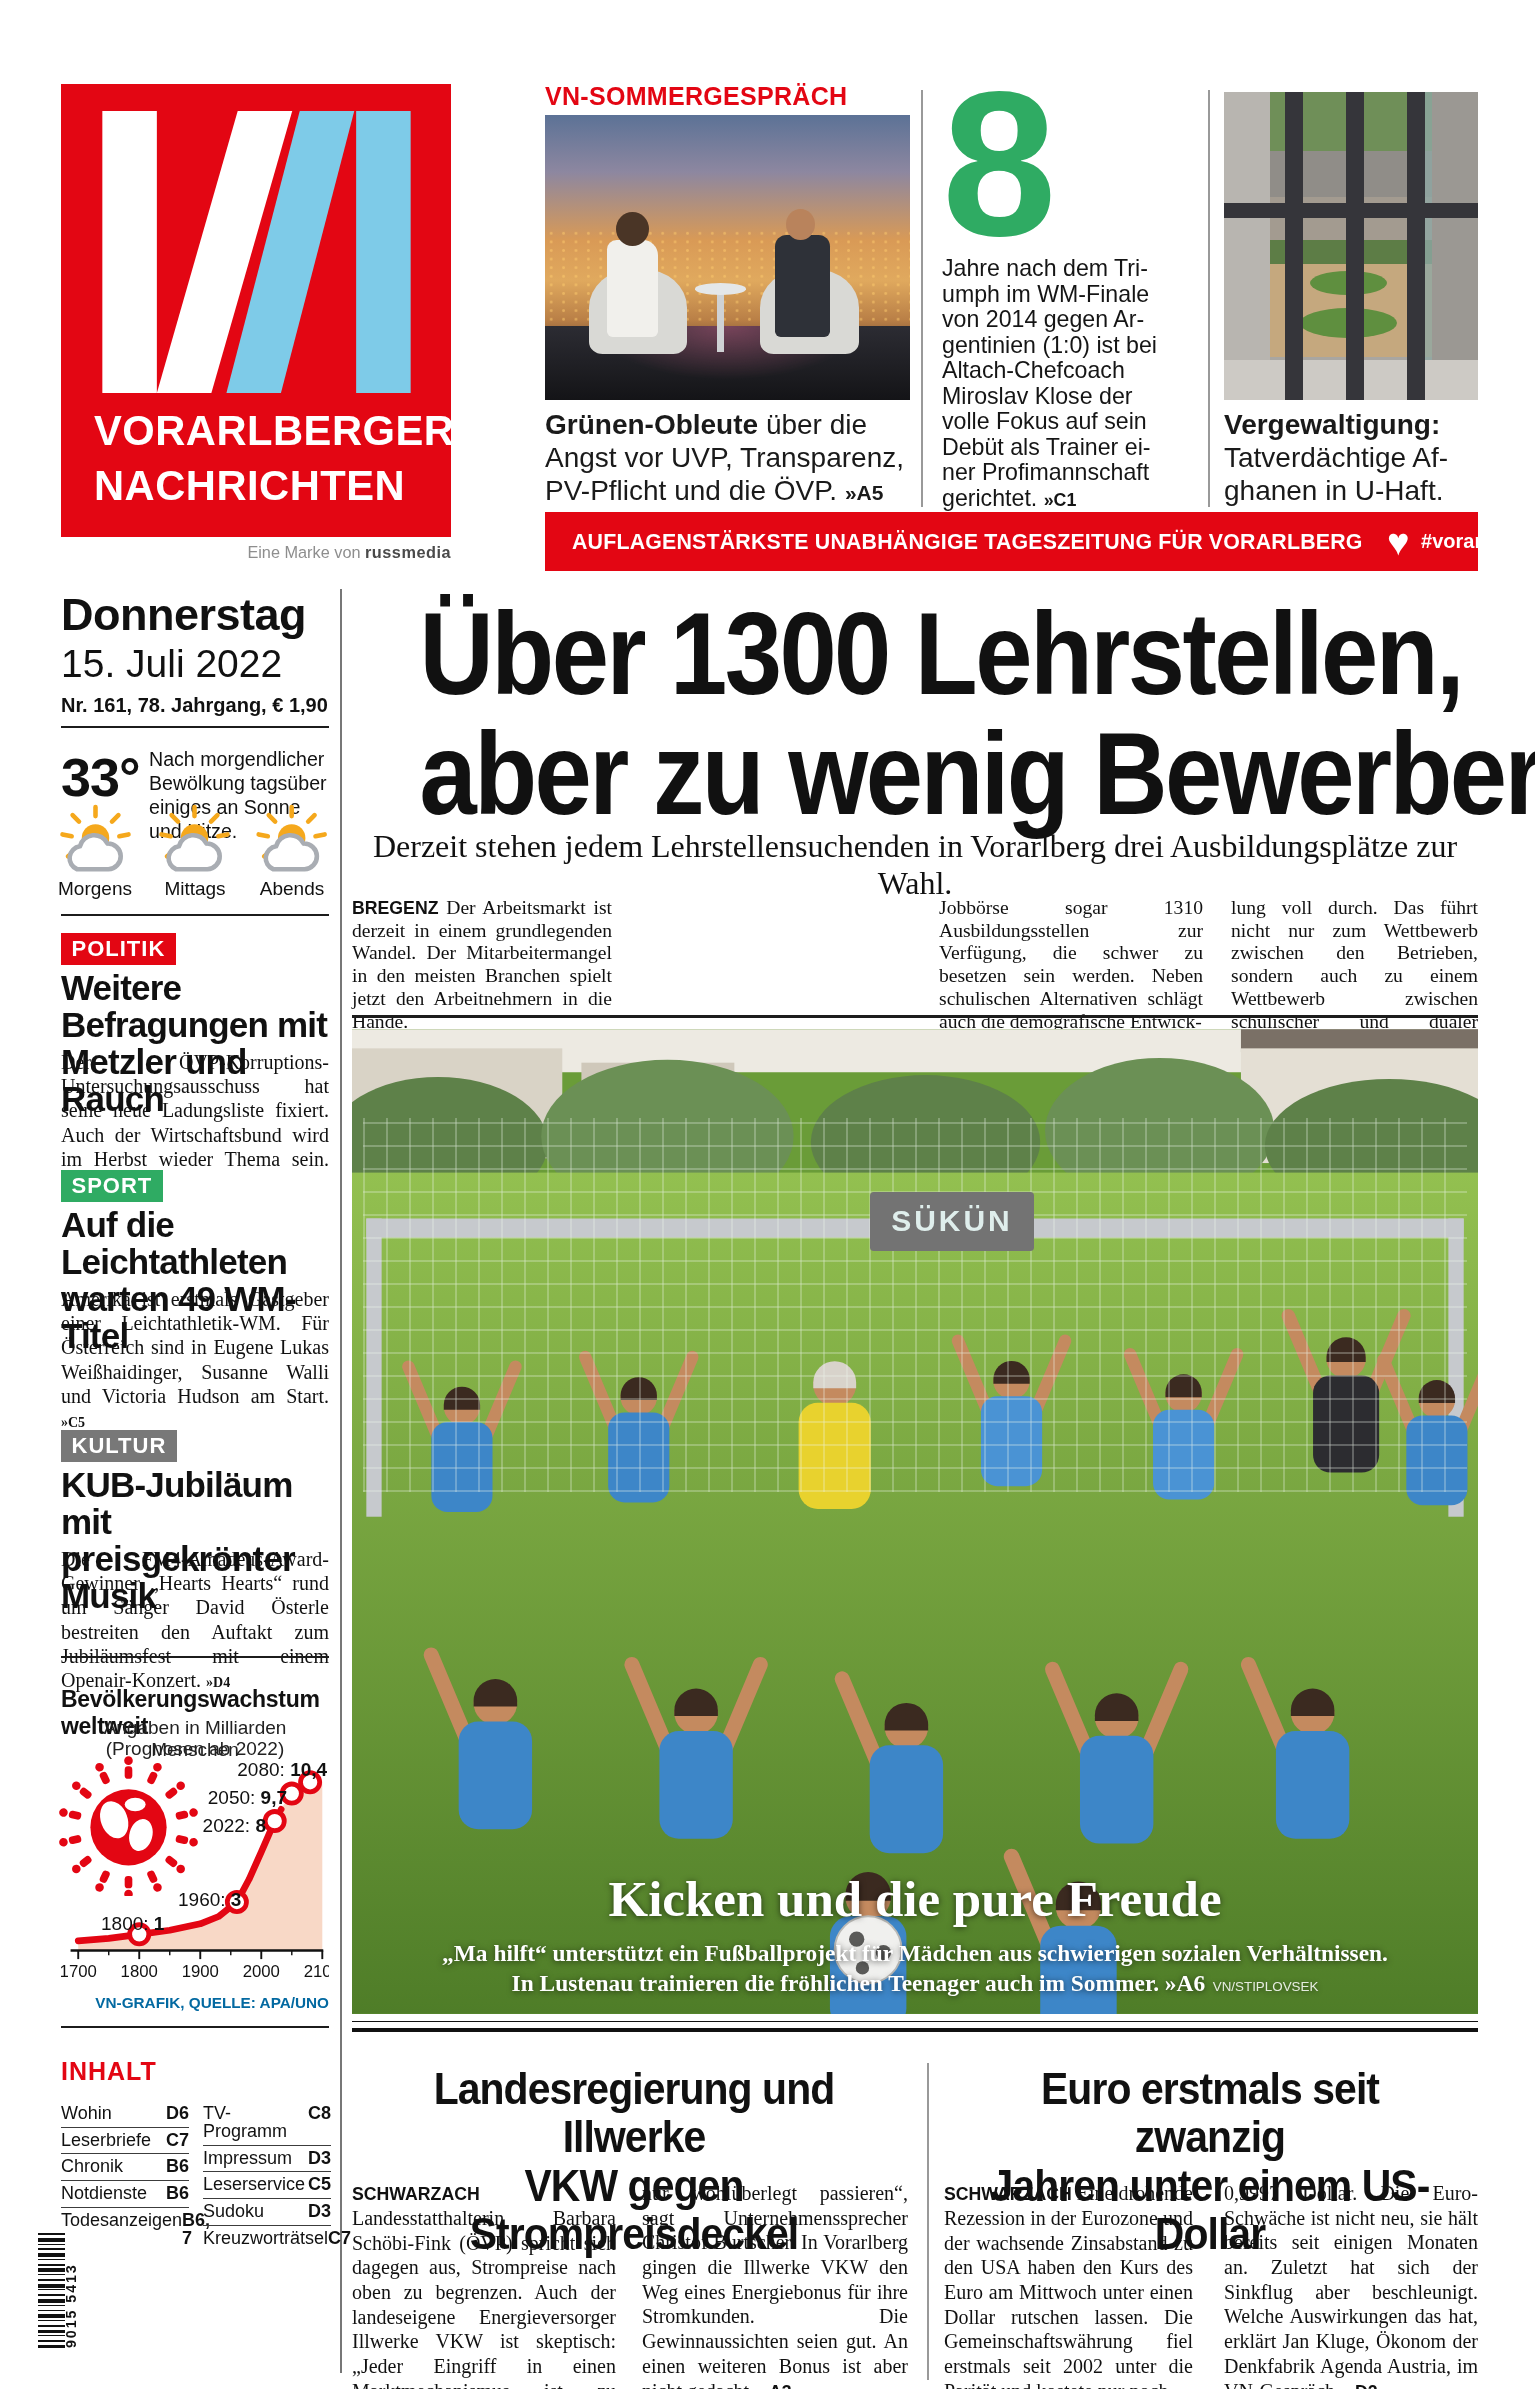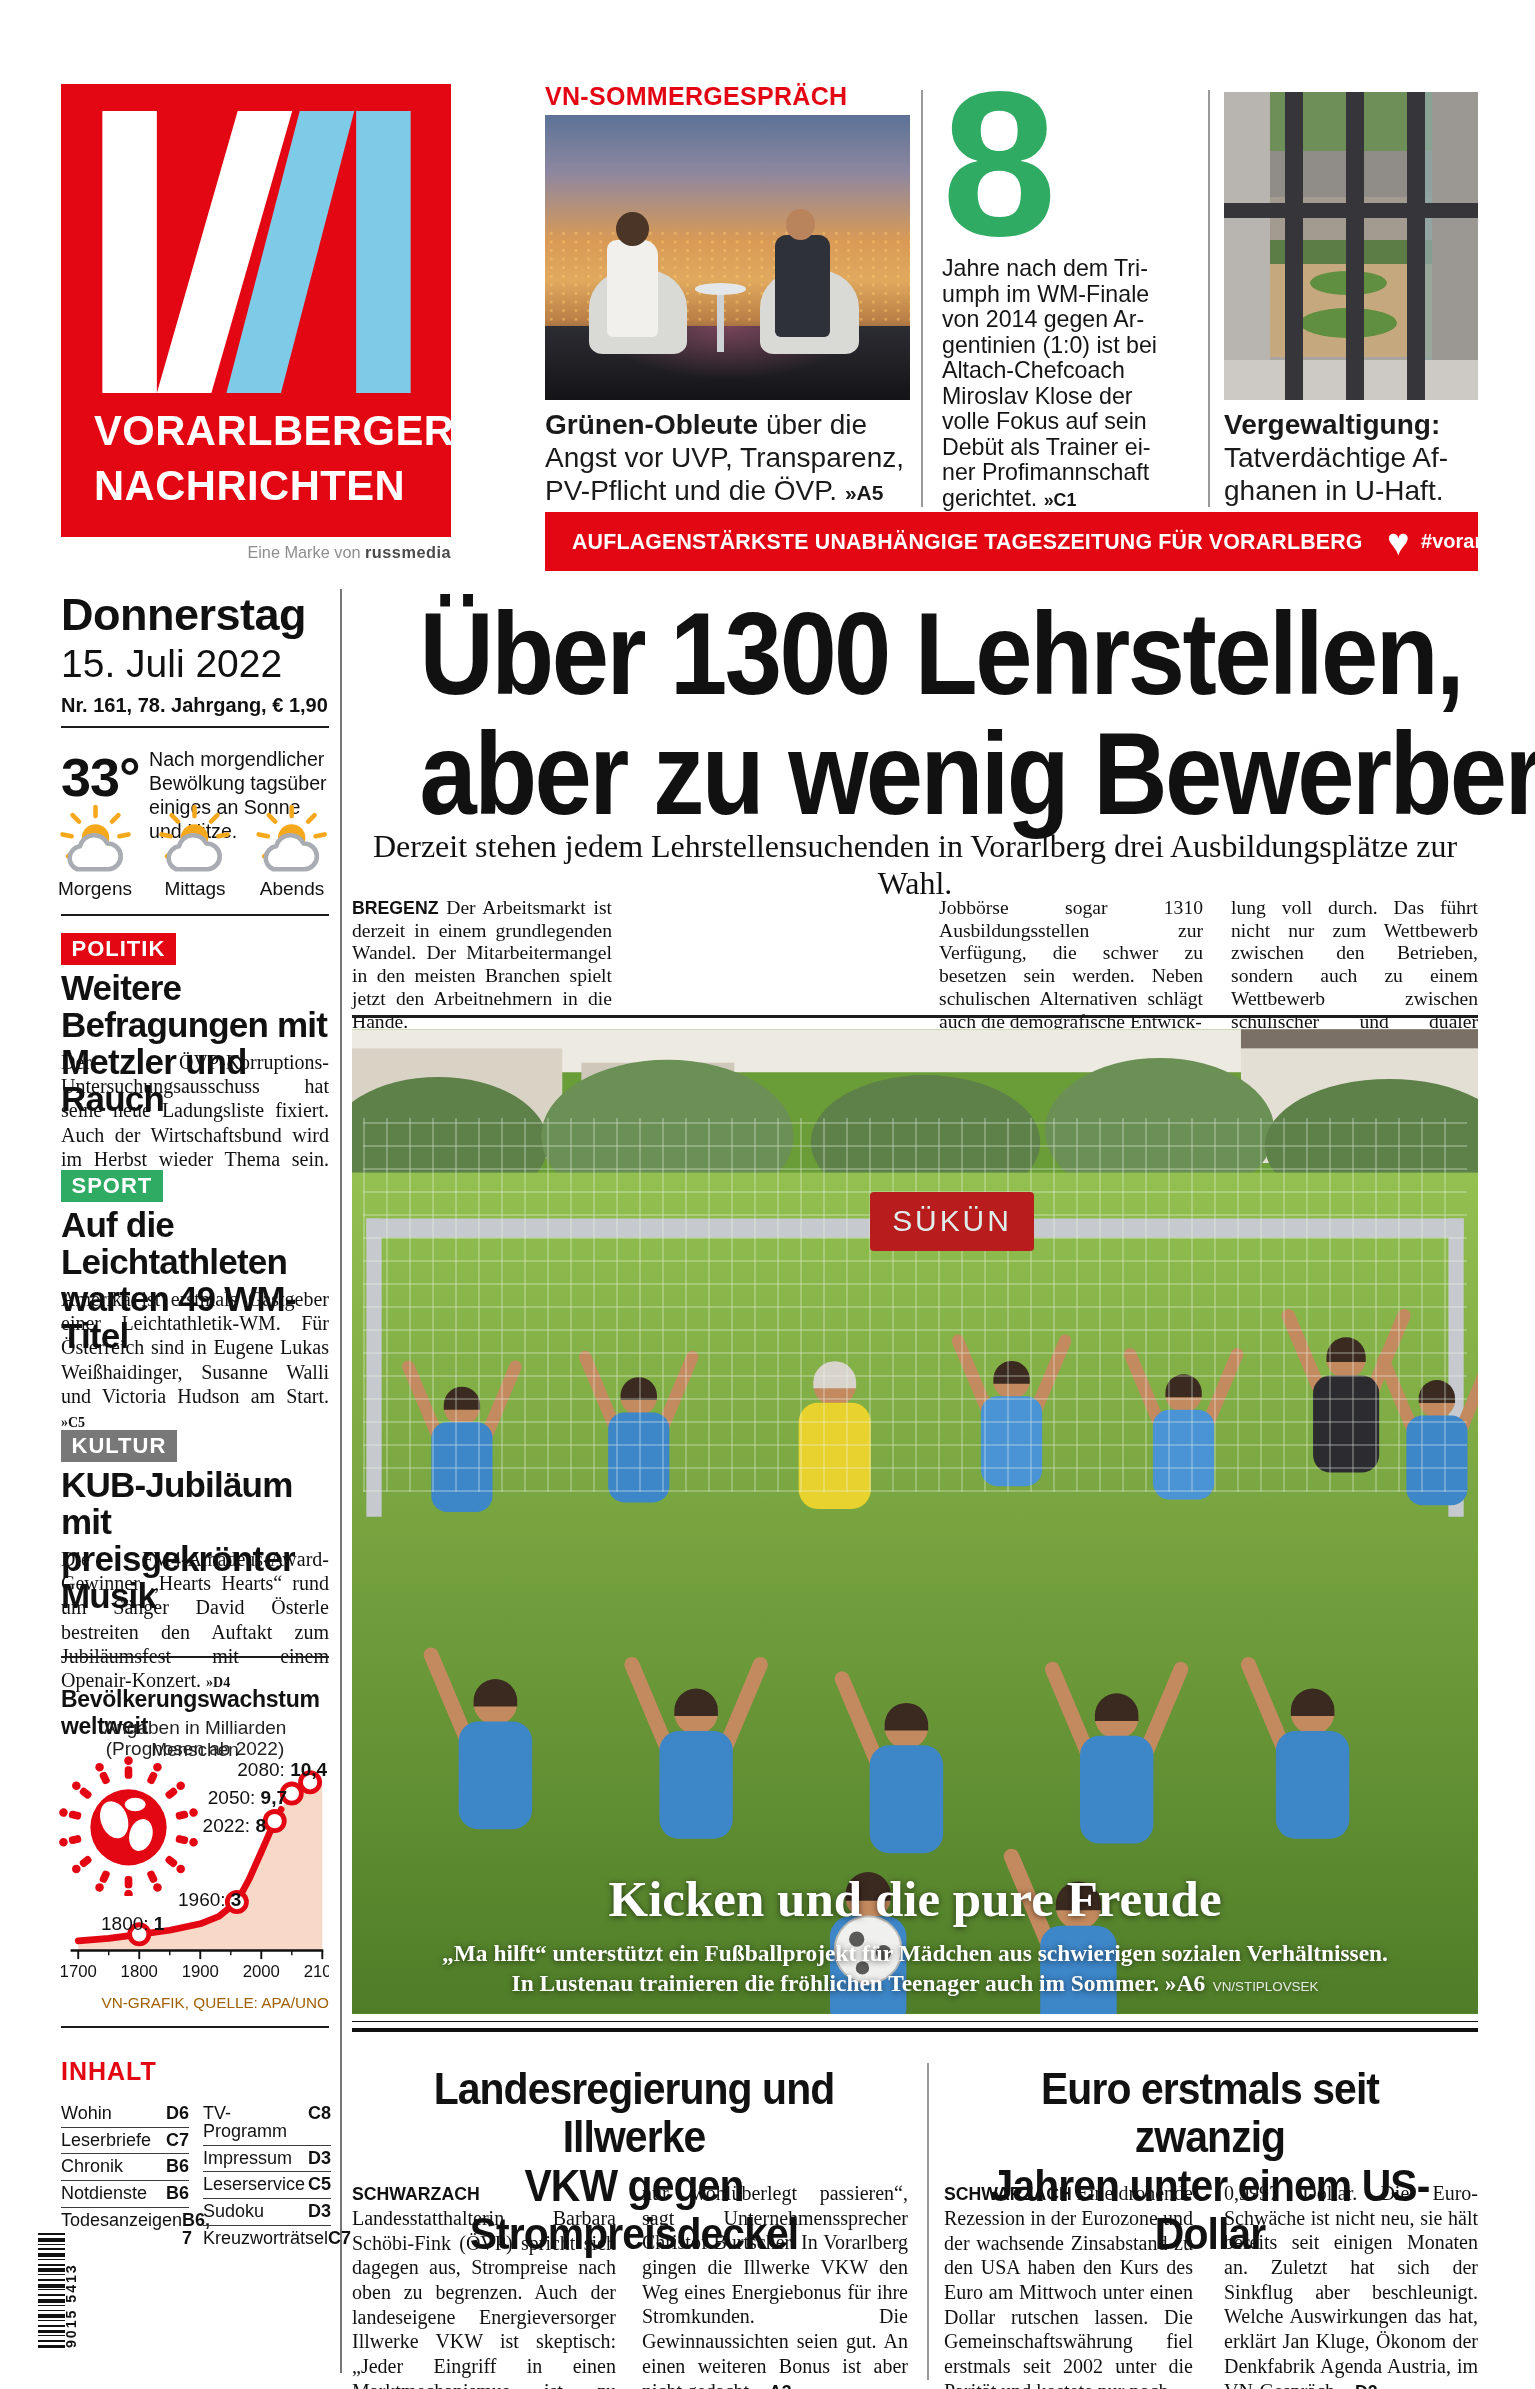--- a/index.html
+++ b/index.html
@@ -84,21 +84,21 @@
   .sb-title{position:absolute;left:61px;width:272px;font-weight:800;font-size:35px;line-height:1.06;letter-spacing:-0.8px}
   .sb-body{position:absolute;left:61px;width:268px;font-family:"Liberation Serif",serif;font-size:20px;line-height:1.21;text-align:justify}
   .sb-body b{font-family:Liberation Serif, serif;font-size:14px;font-weight:800}
 
   
   .c-title{position:absolute;left:61px;top:1686px;width:268px;font-weight:800;font-size:23px;letter-spacing:-0.3px}
   .c-sub{position:absolute;left:61px;width:268px;text-align:center;font-size:19px;color:#222}
   .c-plot{position:absolute;left:61px;top:1759px;width:268px;height:226px}
   .pt-label{position:absolute;font-size:19px;white-space:nowrap}
   .pt-label b{font-weight:800}
-  .c-src{position:absolute;left:61px;top:1994px;width:268px;text-align:right;font-size:15.3px;font-weight:400;color:#a16207}
+  .c-src{position:absolute;left:61px;top:1994px;width:268px;text-align:right;font-size:15.3px;font-weight:700;color:#0369a1}
   svg text{font-family:"Liberation Sans",sans-serif}
 
   
   .inhalt-title{position:absolute;left:61px;top:2057px;color:#e30613;font-weight:800;font-size:25px;letter-spacing:1px}
   .inh-col{position:absolute;top:2101px;width:128px}
   .inh-row{display:flex;justify-content:space-between;font-size:18px;line-height:1;padding:2.9px 0 4.8px;border-bottom:1.9px solid #3c3c3c}
   .inh-row:last-child{border-bottom:none}
   .inh-row b{font-weight:800}
 
   
@@ -116,22 +116,22 @@
   .subhead{position:absolute;left:352px;top:828px;width:1126px;text-align:center;
            font-family:"Liberation Serif",serif;font-size:32px;color:#111}
   .lead{position:absolute;top:897px;font-family:"Liberation Serif",serif;font-size:19.6px;line-height:1.16;text-align:justify}
   .lead b{font-family:"Liberation Sans",sans-serif;font-size:17.7px;font-weight:800}
   .lead .pref{font-family:"Liberation Sans",sans-serif;font-size:17.7px;font-weight:800}
 
   .photo{position:absolute;left:352px;top:1029px;width:1126px;height:985px;overflow:hidden;background:#6a9c38}
   .net{position:absolute;left:1%;top:9%;width:98%;height:38%;opacity:.8;
        background-image:repeating-linear-gradient(90deg,rgba(238,246,236,.35) 0 1.9px,transparent 1.9px 23px),
                         repeating-linear-gradient(0deg,rgba(238,246,236,.35) 0 1.9px,transparent 1.9px 23px)}
-  .sukun{position:absolute;left:46%;top:16.5%;width:164px;height:59px;background:#b91c1c;border-radius:3.8px;
-         color:#dfeeec;font-weight:400;font-size:30px;letter-spacing:2.9px;display:flex;align-items:center;justify-content:center}
+  .sukun{position:absolute;left:46%;top:16.5%;width:164px;height:59px;background:#737373;border-radius:3.8px;
+         color:#dfeeec;font-weight:700;font-size:30px;letter-spacing:2.9px;display:flex;align-items:center;justify-content:center}
   .photo-caption{position:absolute;left:0;bottom:15.3px;width:100%;text-align:center;color:#fff;
                  font-family:"Liberation Serif",serif;text-shadow:0 1px 6.7px rgba(0,0,0,.6)}
   .pc-title{font-size:51px;font-weight:700;margin-bottom:9.6px}
   .pc-sub{font-size:23.4px;font-weight:700;line-height:1.3}
   .pc-credit{font-family:"Liberation Sans",sans-serif;font-size:13.4px;font-weight:400;opacity:.85;margin-left:7.6px}
   .dbl-rule{position:absolute;left:352px;top:2021px;width:1126px;height:10.5px;
             border-top:1.9px solid #111;border-bottom:4.8px solid #111}
 
   
   .ba-title{position:absolute;text-align:center;font-weight:800;font-size:44px;line-height:1.1;letter-spacing:-1px;

